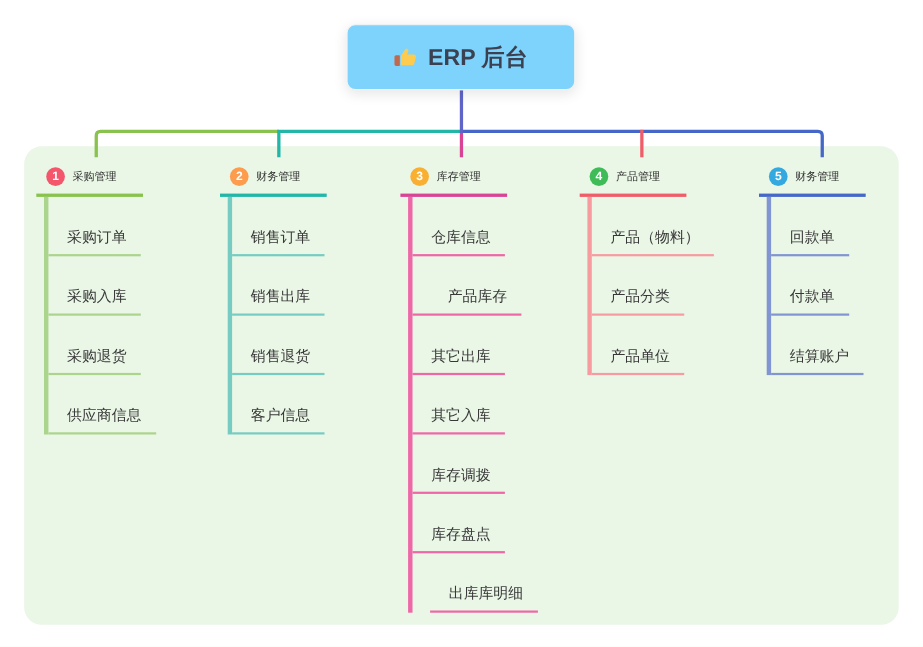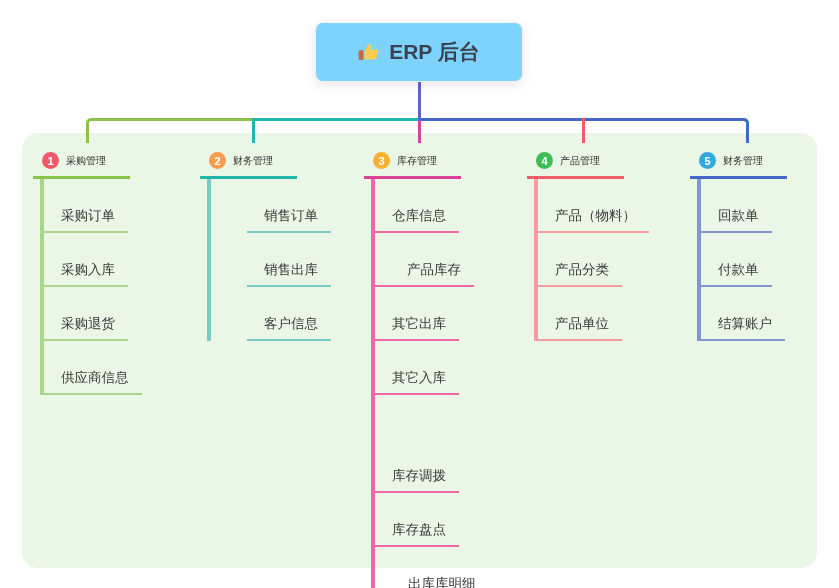--- a/index.html
+++ b/index.html
@@ -79,37 +79,38 @@
         <div class="child" style="border-bottom-color: rgb(171, 212, 140);">采购入库</div>
         <div class="child" style="border-bottom-color: rgb(171, 212, 140);">采购退货</div>
         <div class="child" style="border-bottom-color: rgb(171, 212, 140);">供应商信息</div>
       </div>
     </div>
     <div class="branch" style="left: 200px;">
       <div class="branch-header" style="border-bottom-color: rgb(33, 182, 167);">
         <span class="badge" style="background: rgb(253, 156, 77);">2</span>
         <span class="branch-label">财务管理</span>
       </div>
-      <div class="children" style="border-left-color: rgb(118, 204, 194); padding-left: 36px;">
+      <div class="children" style="border-left-color: rgb(118, 204, 194);">
         <div class="child" style="border-bottom-color: rgb(118, 204, 194);">销售订单</div>
         <div class="child" style="border-bottom-color: rgb(118, 204, 194);">销售出库</div>
+        <div class="child" style="border-bottom-color: rgb(118, 204, 194);">销售退货</div>
         <div class="child" style="border-bottom-color: rgb(118, 204, 194);">客户信息</div>
       </div>
     </div>
     <div class="branch" style="left: 364px;">
       <div class="branch-header" style="border-bottom-color: rgb(217, 67, 150);">
         <span class="badge" style="background: rgb(249, 176, 50);">3</span>
         <span class="branch-label">库存管理</span>
       </div>
       <div class="children" style="border-left-color: rgb(238, 103, 167);">
         <div class="child" style="border-bottom-color: rgb(238, 103, 167);">仓库信息</div>
         <div class="child" style="border-bottom-color: rgb(238, 103, 167); padding-left: 32px;">产品库存</div>
         <div class="child" style="border-bottom-color: rgb(238, 103, 167);">其它出库</div>
         <div class="child" style="border-bottom-color: rgb(238, 103, 167);">其它入库</div>
-        <div class="child" style="border-bottom-color: rgb(238, 103, 167); margin-top: 44px;">库存调拨</div>
+        <div class="child" style="border-bottom-color: rgb(238, 103, 167);">库存调拨</div>
         <div class="child" style="border-bottom-color: rgb(238, 103, 167);">库存盘点</div>
         <div class="child" style="border-bottom-color: rgb(238, 103, 167); margin-left: 16px;">出库库明细</div>
       </div>
     </div>
     <div class="branch" style="left: 527px;">
       <div class="branch-header" style="border-bottom-color: rgb(239, 94, 104);">
         <span class="badge" style="background: rgb(63, 188, 88);">4</span>
         <span class="branch-label">产品管理</span>
       </div>
       <div class="children" style="border-left-color: rgb(248, 155, 161);">

